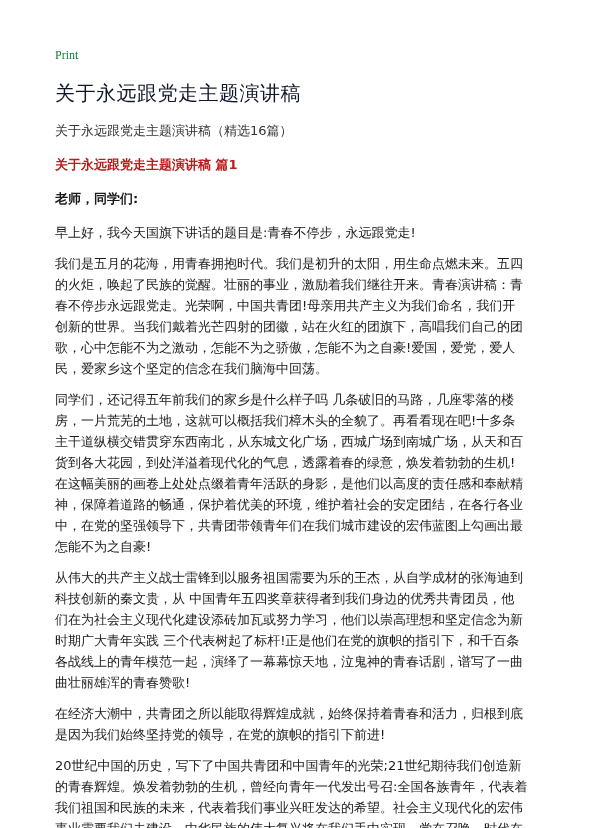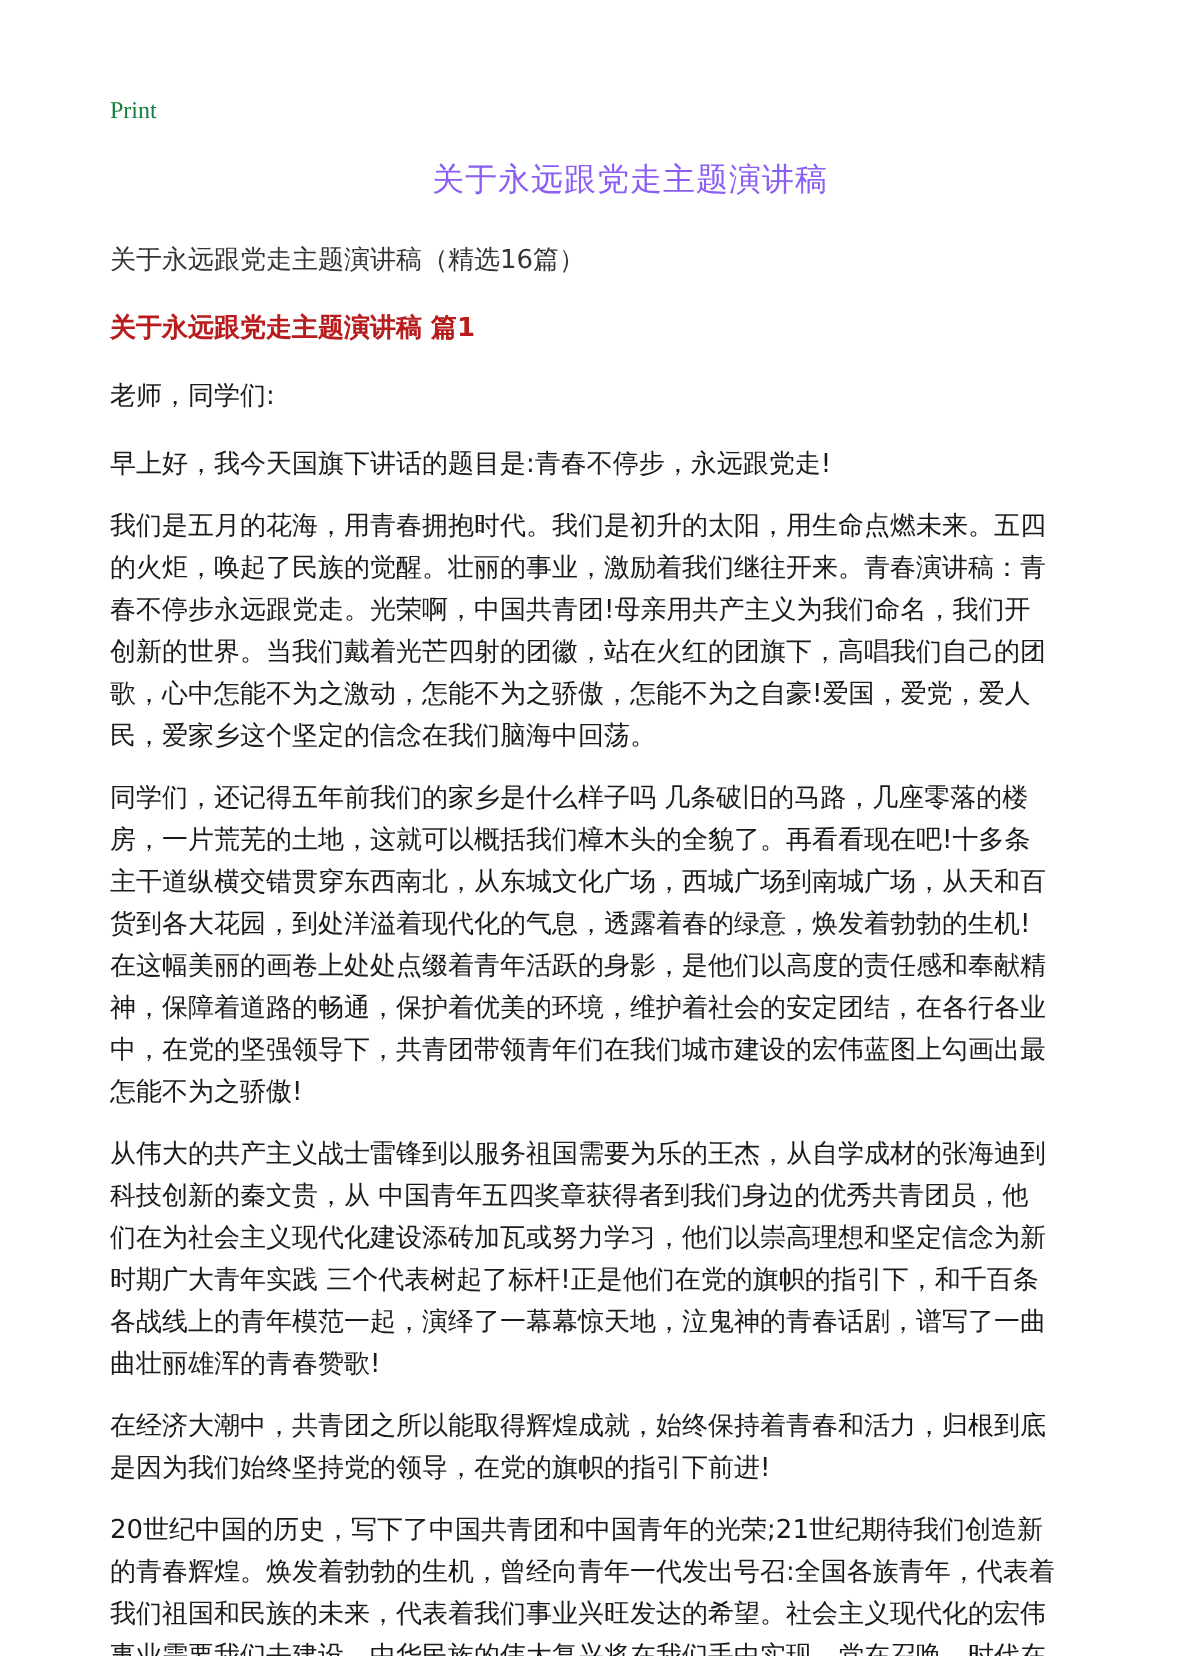--- a/index.html
+++ b/index.html
@@ -27,26 +27,25 @@
       left: 0;
       font-family: "Liberation Serif", "DejaVu Serif", serif;
       font-size: 12px;
       color: #15803d;
     }
     .doc-title {
       position: absolute;
       top: 80px;
       left: 0;
       width: 520px;
-      text-align: center;
-      font-size: 16px;
+      font-size: 20px;
       font-weight: normal;
       letter-spacing: 0.5px;
       margin: 0;
-      color: #8b5cf6;
+      color: #0f172a;
     }
     .body-text {
       position: absolute;
       top: 120px;
       left: 0;
       width: 520px;
     }
     .para {
       font-size: 13px;
       line-height: 21px;
@@ -59,20 +58,21 @@
       margin-bottom: 13px;
       color: #333;
     }
     .section-heading {
       font-weight: bold;
       margin-bottom: 13px;
       color: #b91c1c;
     }
     .greeting {
       margin-bottom: 13px;
+      font-weight: bold;
     }
     .line {
       display: block;
       white-space: nowrap;
     }
   </style>
 </head>
 <body>
 
 <div class="page">
@@ -98,21 +98,21 @@
     </p>
 
     <p class="para">
       <span class="line">同学们，还记得五年前我们的家乡是什么样子吗 几条破旧的马路，几座零落的楼</span>
       <span class="line">房，一片荒芜的土地，这就可以概括我们樟木头的全貌了。再看看现在吧!十多条</span>
       <span class="line">主干道纵横交错贯穿东西南北，从东城文化广场，西城广场到南城广场，从天和百</span>
       <span class="line">货到各大花园，到处洋溢着现代化的气息，透露着春的绿意，焕发着勃勃的生机!</span>
       <span class="line">在这幅美丽的画卷上处处点缀着青年活跃的身影，是他们以高度的责任感和奉献精</span>
       <span class="line">神，保障着道路的畅通，保护着优美的环境，维护着社会的安定团结，在各行各业</span>
       <span class="line">中，在党的坚强领导下，共青团带领青年们在我们城市建设的宏伟蓝图上勾画出最</span>
-      <span class="line">怎能不为之骄傲!</span>
+      <span class="line">怎能不为之自豪!</span>
     </p>
 
     <p class="para">
       <span class="line">从伟大的共产主义战士雷锋到以服务祖国需要为乐的王杰，从自学成材的张海迪到</span>
       <span class="line">科技创新的秦文贵，从 中国青年五四奖章获得者到我们身边的优秀共青团员，他</span>
       <span class="line">们在为社会主义现代化建设添砖加瓦或努力学习，他们以崇高理想和坚定信念为新</span>
       <span class="line">时期广大青年实践 三个代表树起了标杆!正是他们在党的旗帜的指引下，和千百条</span>
       <span class="line">各战线上的青年模范一起，演绎了一幕幕惊天地，泣鬼神的青春话剧，谱写了一曲</span>
       <span class="line">曲壮丽雄浑的青春赞歌!</span>
     </p>

